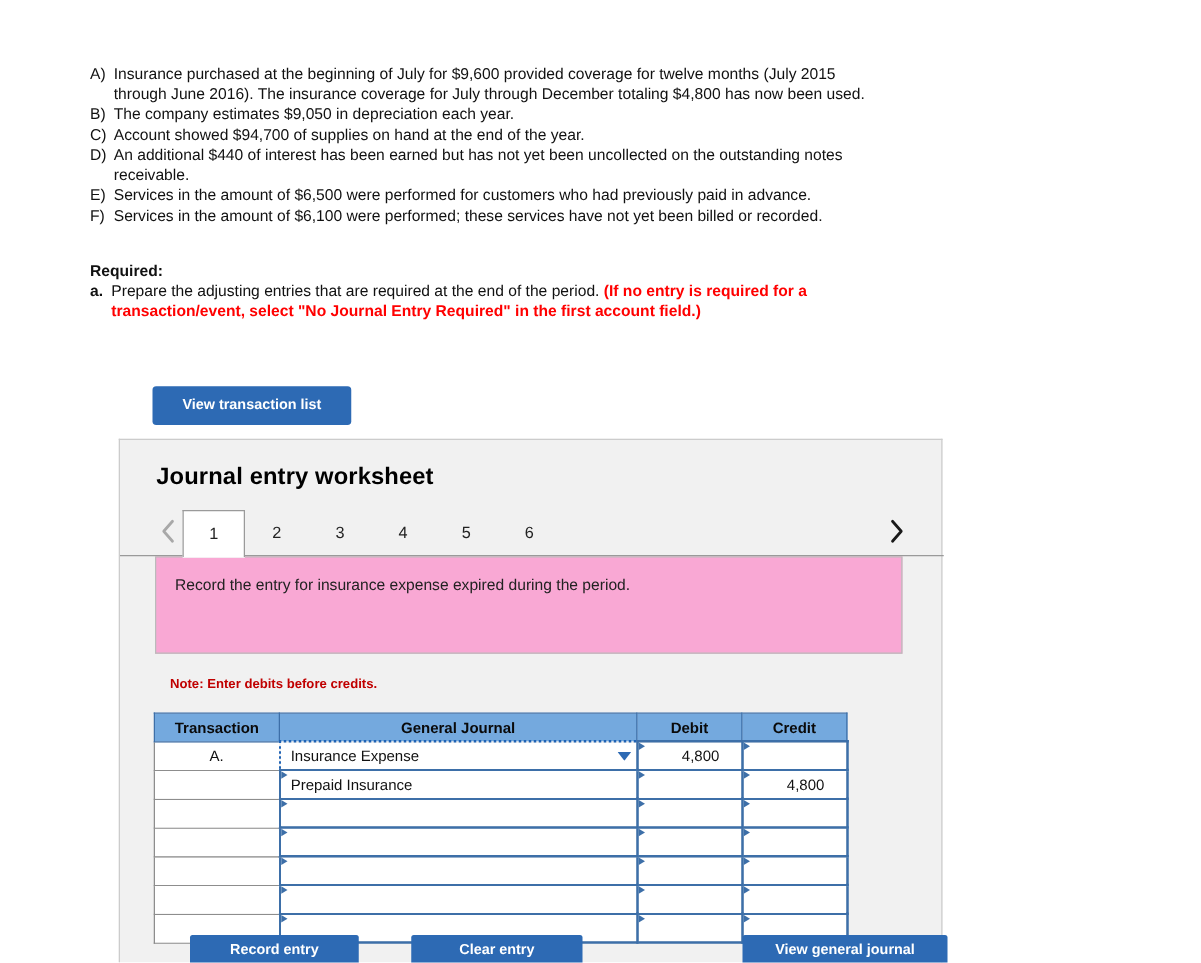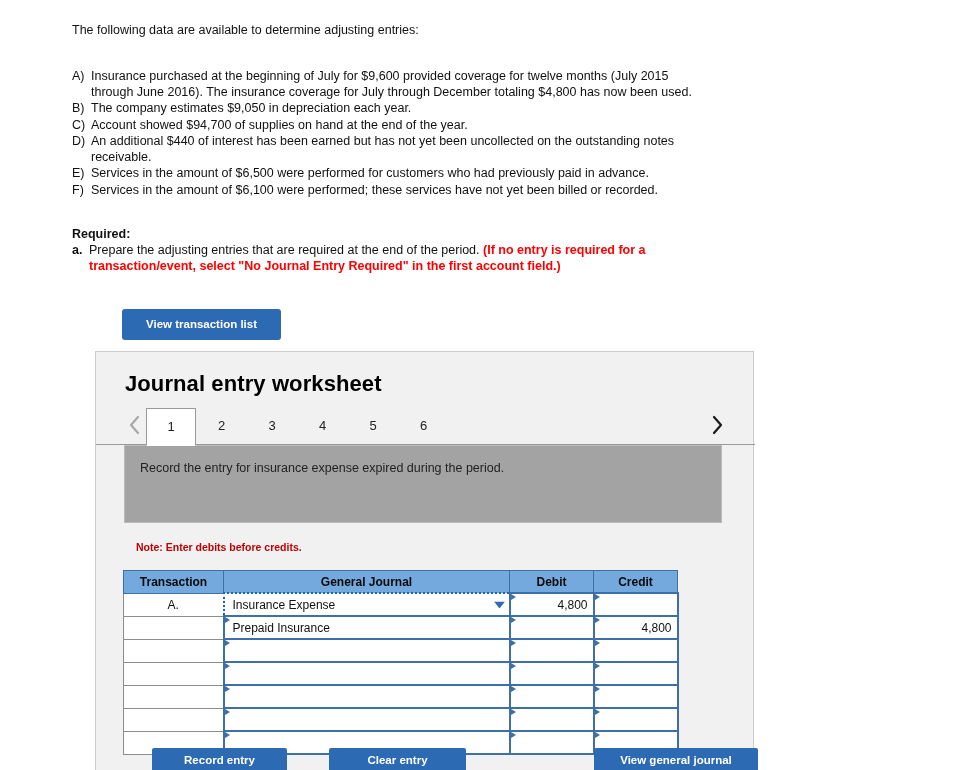--- a/index.html
+++ b/index.html
@@ -104,21 +104,21 @@
     height: 419px;
     background: #f1f1f1;
     border: 1px solid #cccccc;
     border-bottom: none;
     box-sizing: border-box;
   }
   .panel-title {
     position: absolute;
     left: 29px;
     top: 19px;
-    font-size: 22px;
+    font-size: 19px;
     font-weight: bold;
     color: #000000;
     letter-spacing: 0.1px;
   }
 
   
   .tabstrip {
     position: absolute;
     left: 0;
     top: 53px;
@@ -167,21 +167,21 @@
     z-index: 3;
   }
 
   
   .instruction-box {
     position: absolute;
     left: 28px;
     top: 93px;
     width: 598px;
     height: 78px;
-    background: #a3a3a3;
+    background: #f9a8d4;
     border: 1px solid #bbbbbb;
     box-sizing: border-box;
   }
   .instruction-text {
     padding: 15px 0 0 15px;
     font-size: 12.5px;
     color: #222;
   }
   .note {
     position: absolute;
@@ -226,21 +226,21 @@
   .col-cred  { width: 84px; }
 
   td.cell-trans { text-align: center; font-size: 12px; }
   td.cell-gj, td.cell-deb, td.cell-cred {
     border: 2px solid #3d6fa8;
   }
   td.cell-gj    { padding-left: 8px; font-size: 12px; }
   td.cell-gj.indent { padding-left: 8px; }
   td.cell-deb, td.cell-cred {
     text-align: right;
-    padding-right: 5px;
+    padding-right: 17px;
     font-size: 12px;
   }
 
   
   .marker {
     position: absolute;
     left: 0px;
     top: 0px;
     width: 0;
     height: 0;
@@ -277,21 +277,20 @@
   }
   #record-entry       { left: 125px; top: 748px; width: 135px; }
   #clear-entry        { left: 302px; top: 748px; width: 137px; }
   #view-general-journal { left: 567px; top: 748px; width: 164px; }
 </style>
 </head>
 <body>
 
 <div class="problem">
 
-  <div class="intro-line">The following data are available to determine adjusting entries:</div>
 
   <div class="data-list" id="data-list">
       <div class="data-item">
         <span class="lbl">A)</span>
         <span class="txt">Insurance purchased at the beginning of July for $9,600 provided coverage for twelve months (July 2015 through June 2016). The insurance coverage for July through December totaling $4,800 has now been used.</span>
       </div>
       <div class="data-item">
         <span class="lbl">B)</span>
         <span class="txt">The company estimates $9,050 in depreciation each year.</span>
       </div>

